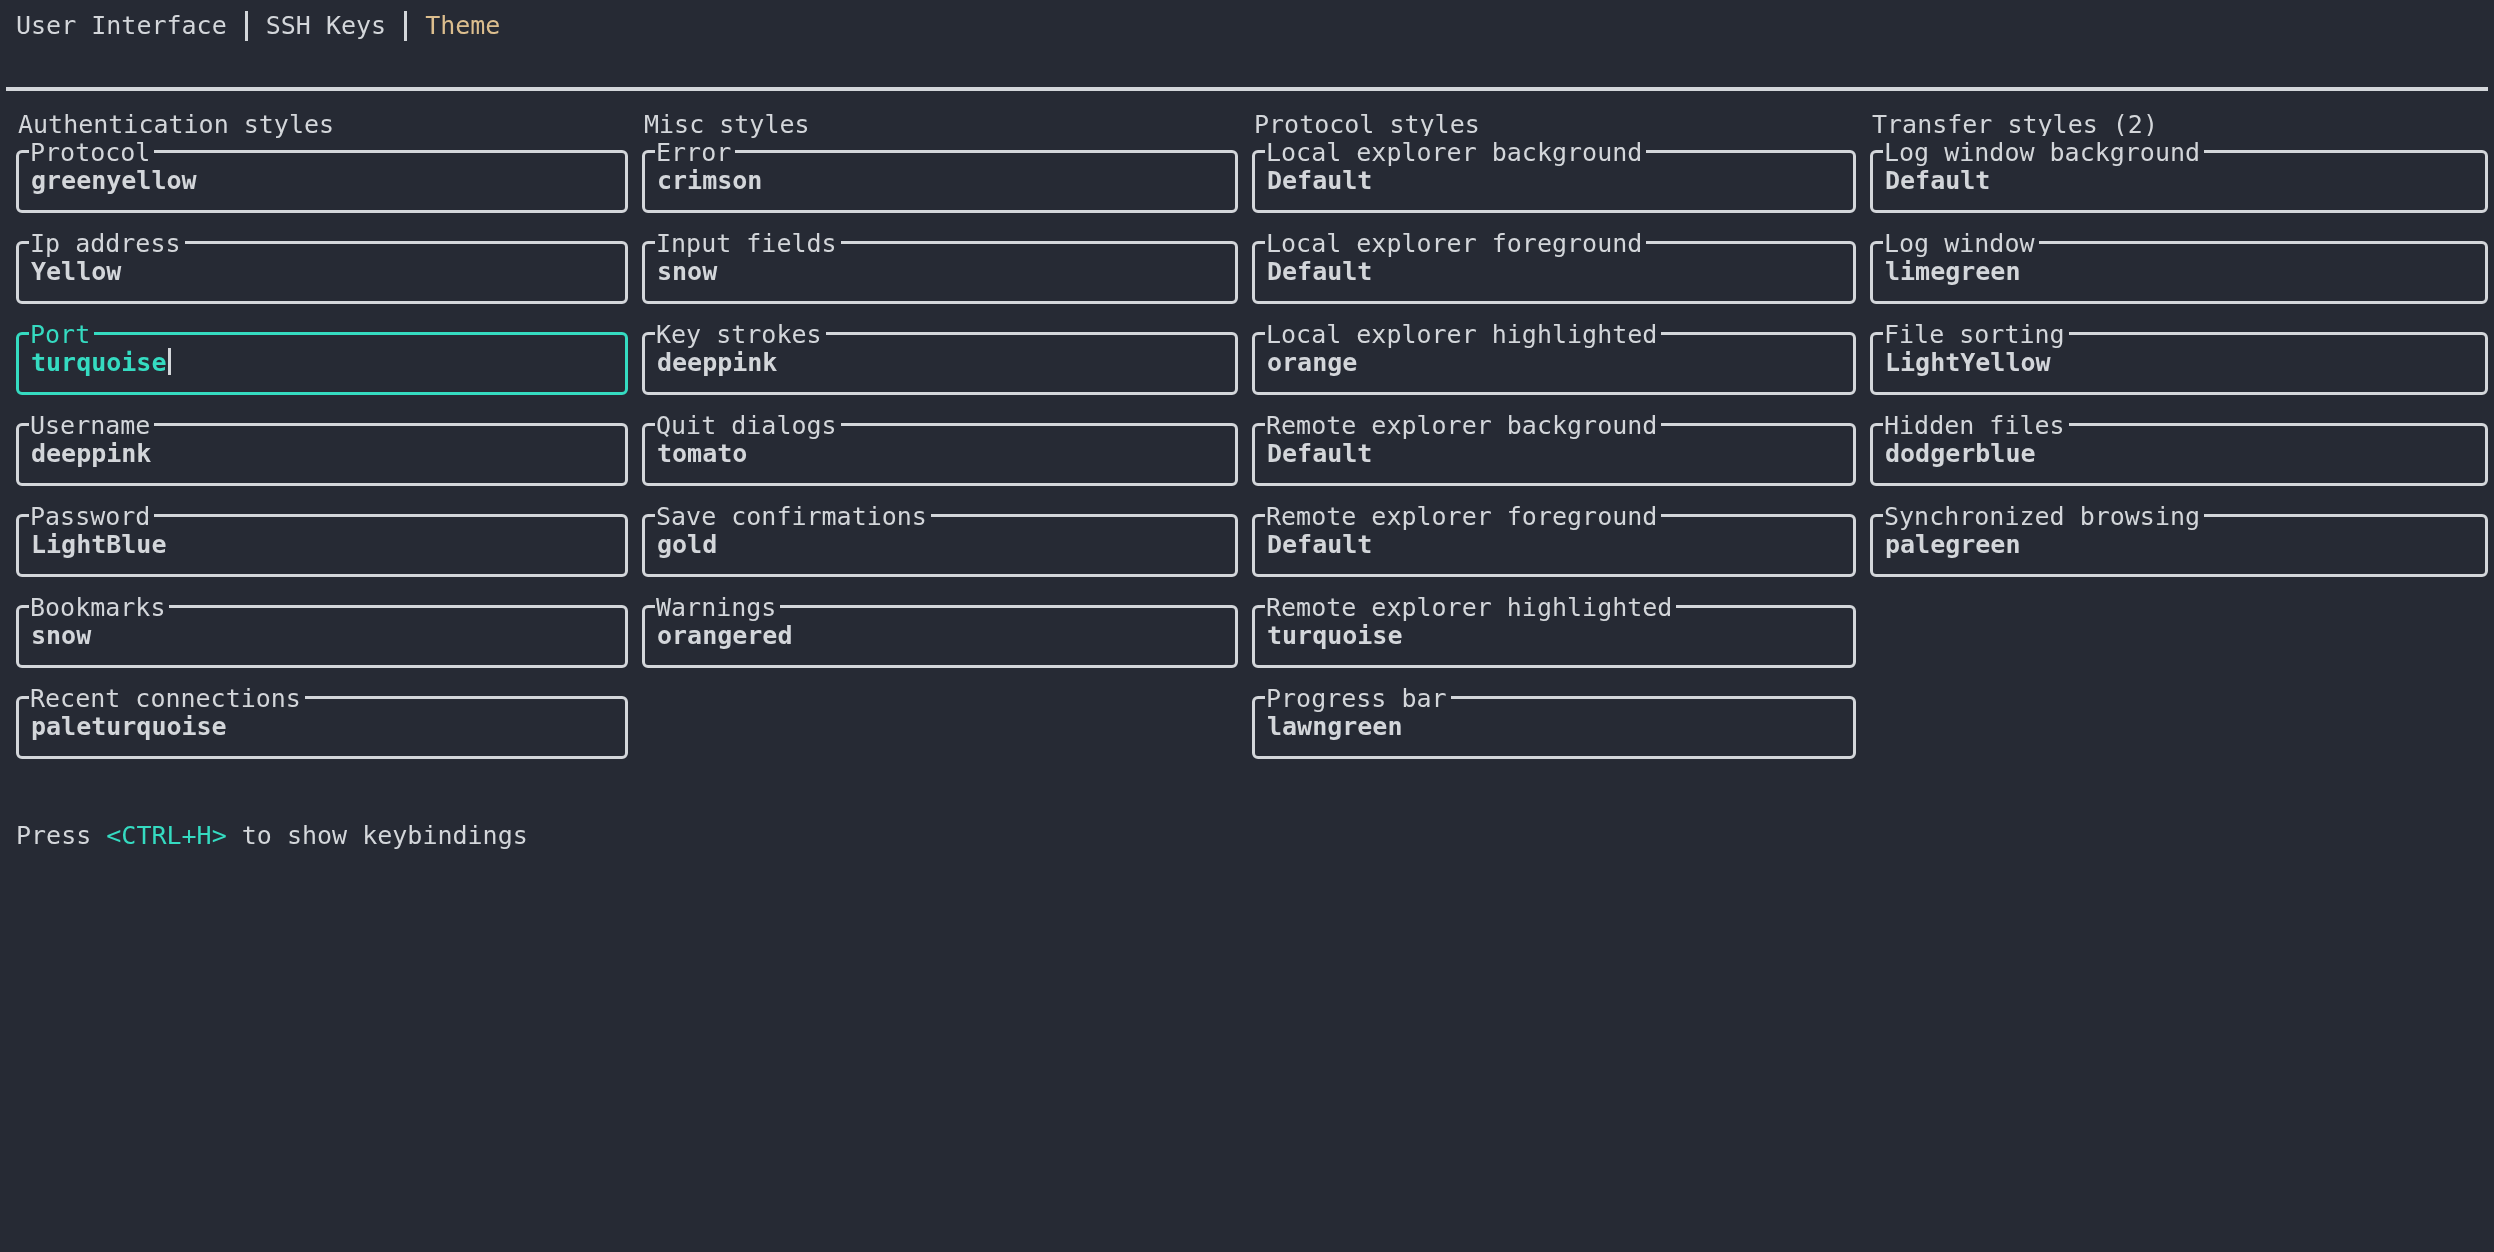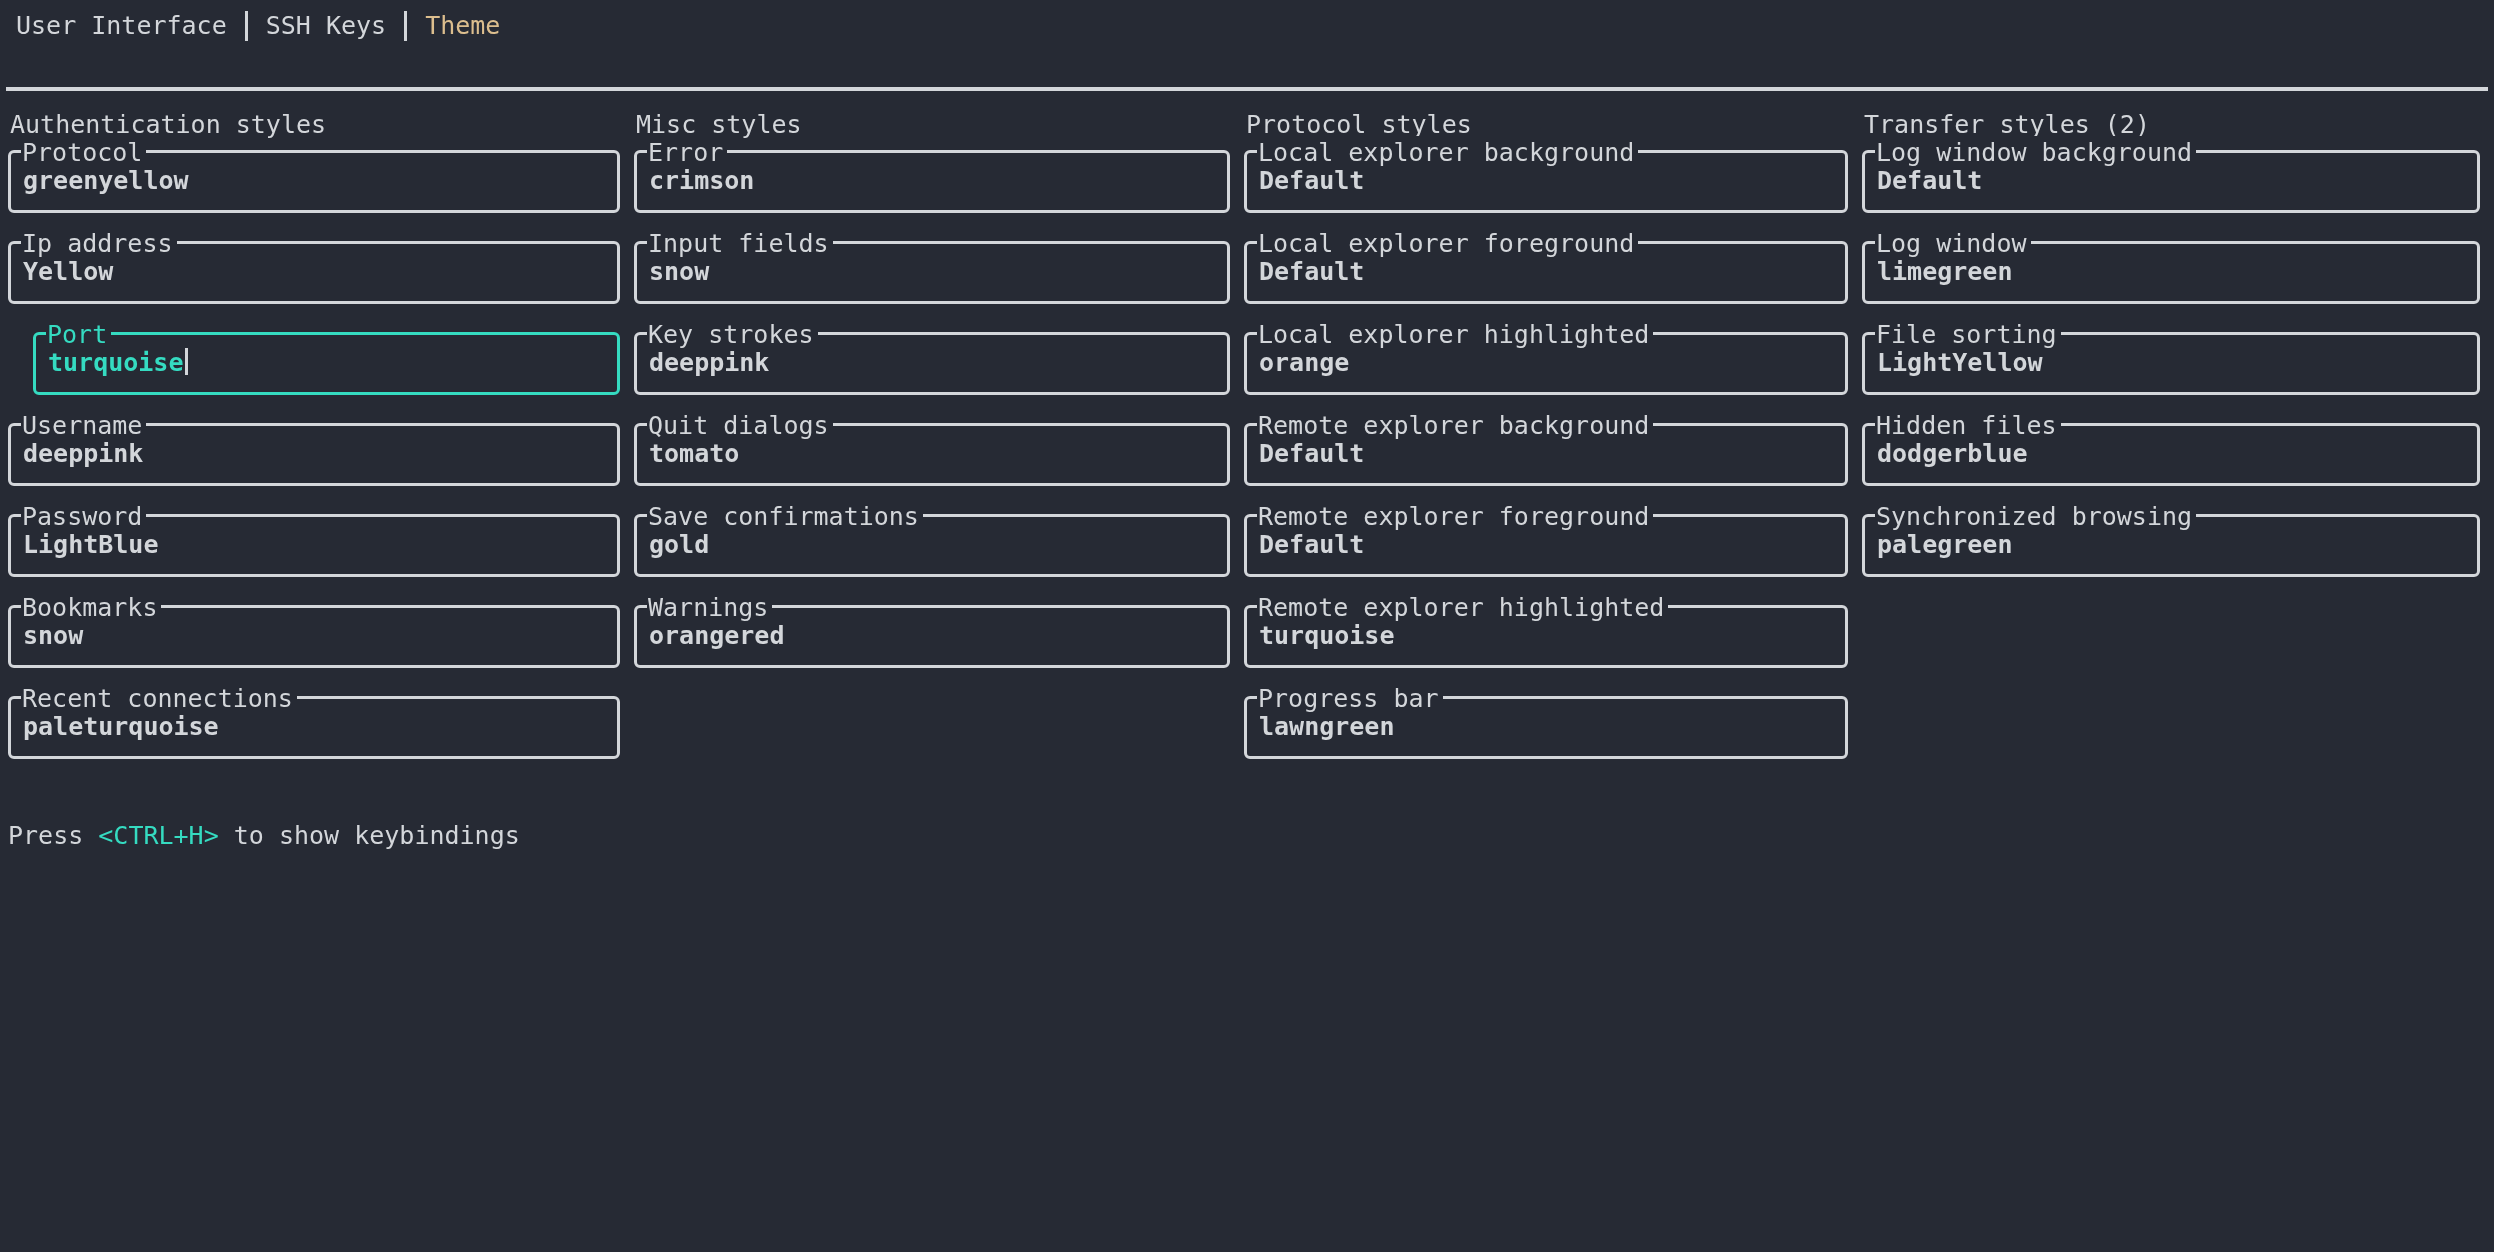--- a/index.html
+++ b/index.html
@@ -22,21 +22,21 @@
     position:absolute;top:9px;left:16px;
     display:flex;align-items:center;gap:18px;height:34px;
   }
   .tab{line-height:34px;cursor:default;}
   .tab.active{color:var(--accent);}
   .tab-sep{width:3px;height:30px;background:var(--fg);}
   .rule{
     position:absolute;top:87px;left:6px;right:6px;height:4px;
     background:var(--fg);
   }
-  .content{position:absolute;top:108px;left:8px;right:6px;}
+  .content{position:absolute;top:108px;left:16px;right:6px;}
   .grid{
     display:grid;
     grid-template-columns:612px 596px 604px 618px;
     column-gap:14px;
     align-items:start;
   }
   .col-title{
     font-size:25px;font-weight:normal;
     line-height:34px;margin:0 0 8px 2px;
   }
@@ -53,21 +53,21 @@
     background:var(--bg);
     padding:0 4px 0 1px;
     white-space:pre;
   }
   .value-row{
     margin:11px 0 0 12px;
     line-height:34px;
     white-space:pre;
     font-weight:bold;
   }
-  .field.focused{border-color:var(--focus);margin-left:25px;}
+  .field.focused{border-color:var(--focus);}
   .field.focused .field-label,
   .field.focused .field-value{color:var(--focus);}
   .cursor{
     display:inline-block;width:3px;height:27px;
     background:var(--fg);
     margin-left:2px;vertical-align:-4px;
   }
   .footer{
     margin-top:32px;
     line-height:34px;

